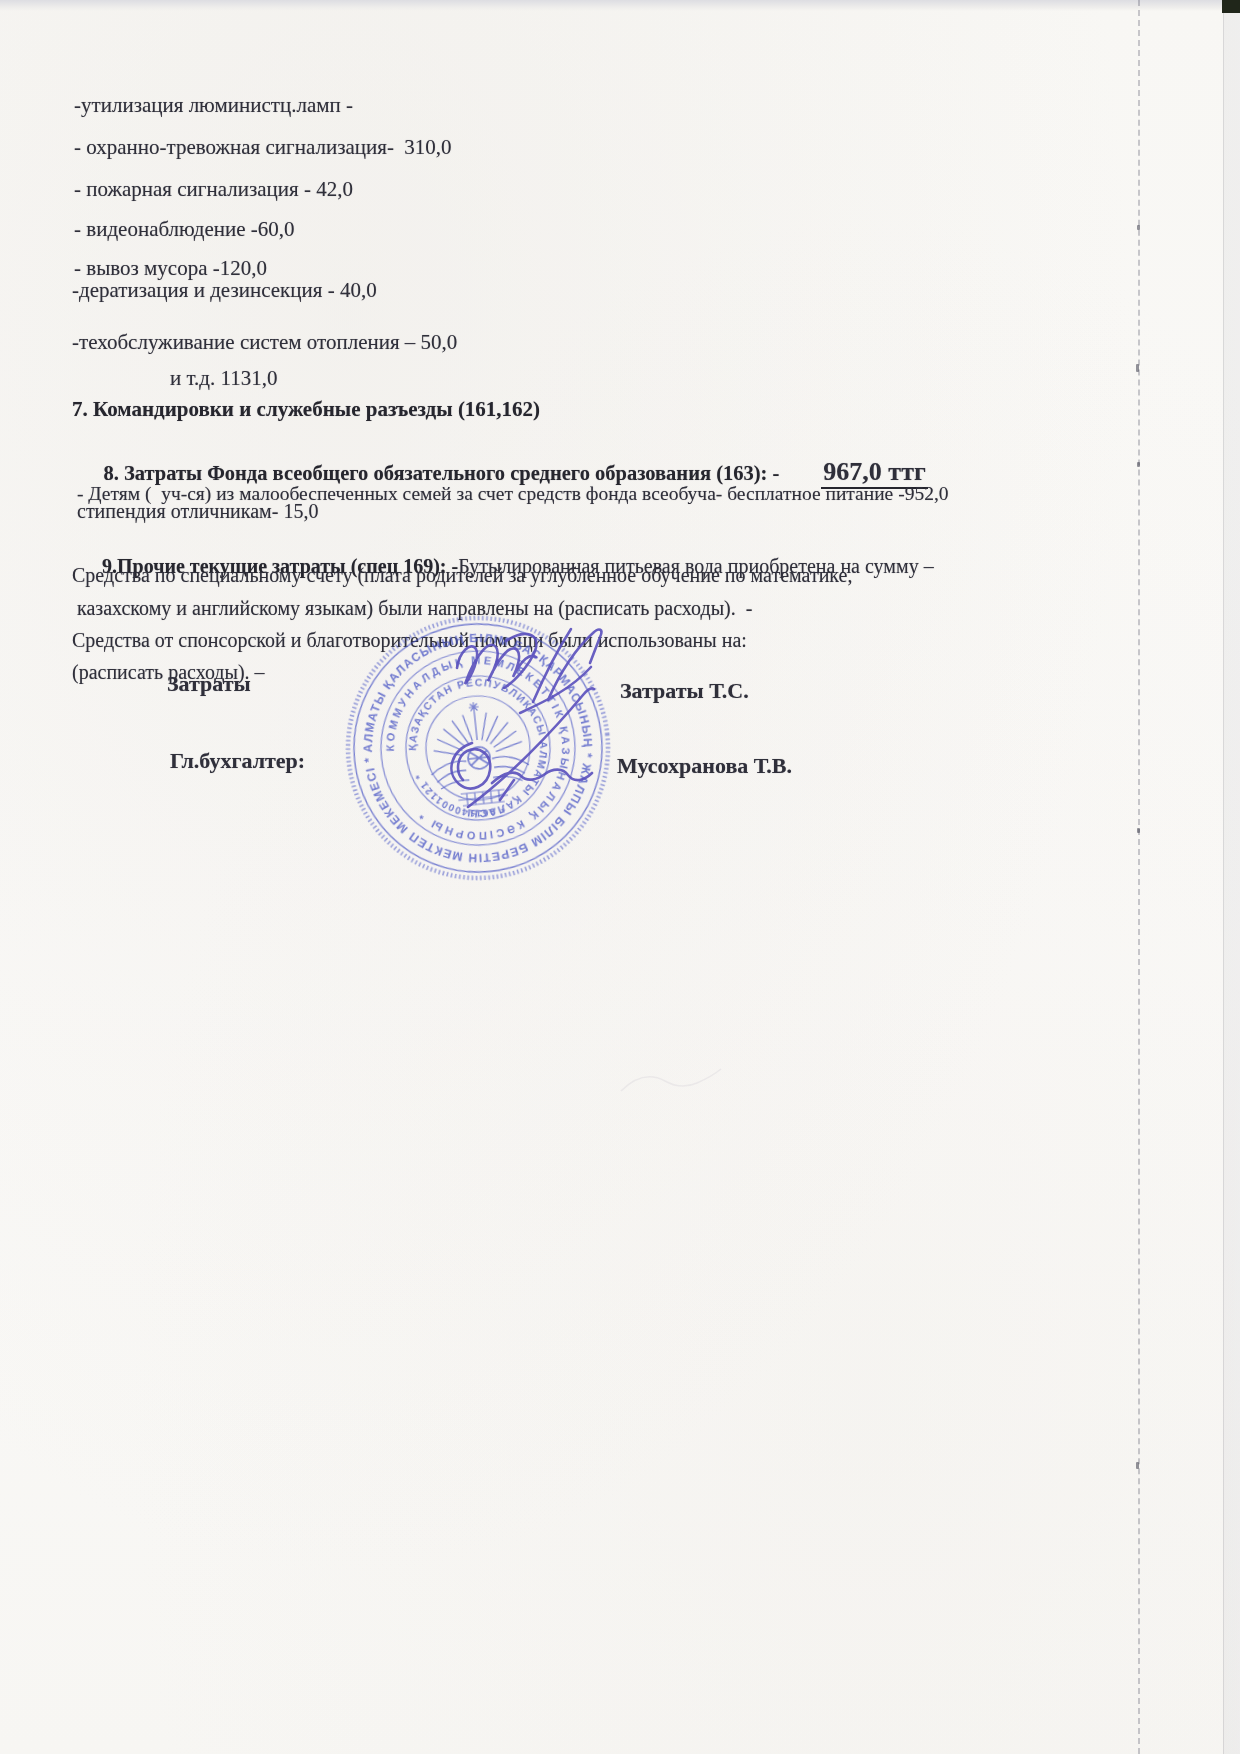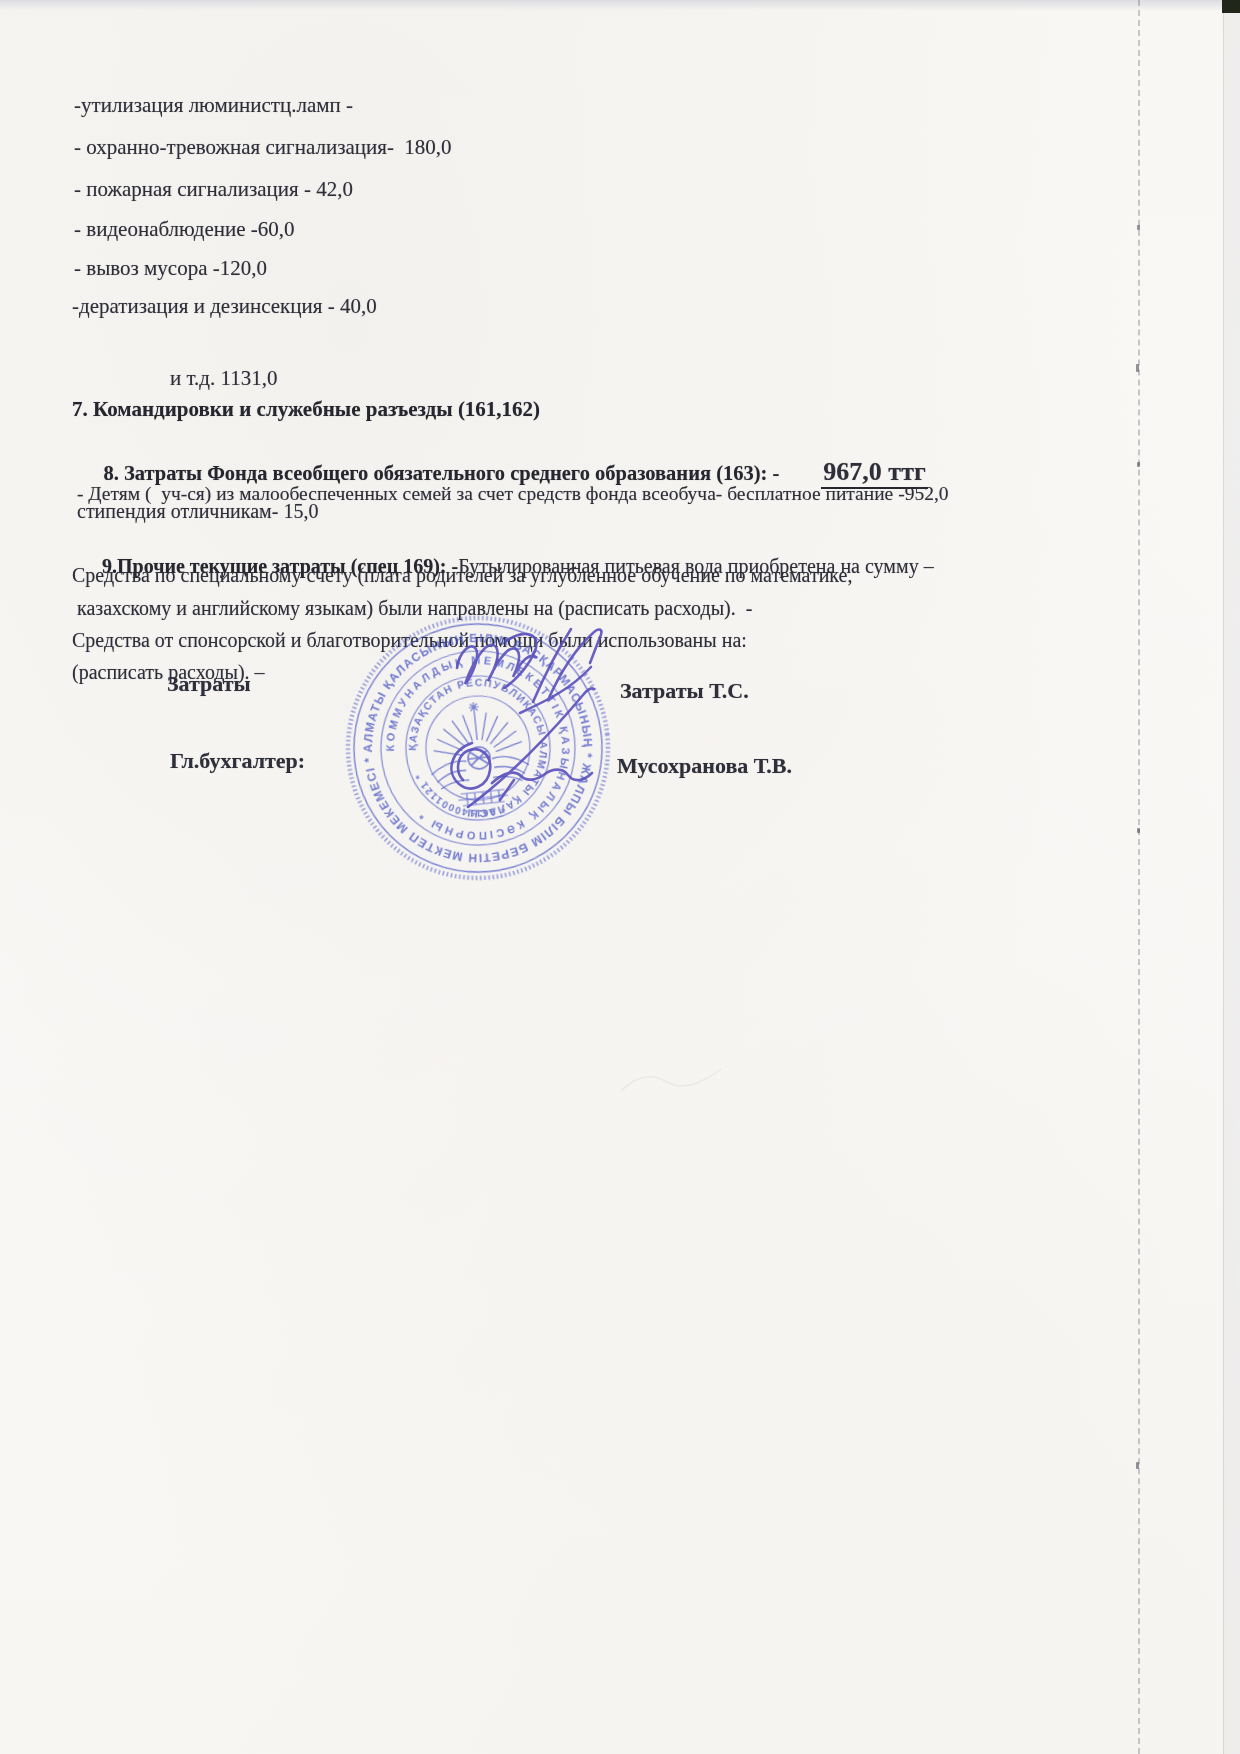--- a/index.html
+++ b/index.html
@@ -55,25 +55,26 @@
   <div class="fold-speck" style="left:1136px;top:364px;height:8px"></div>
   <div class="fold-speck" style="left:1137px;top:462px"></div>
   <div class="fold-speck" style="left:1137px;top:828px"></div>
   <div class="fold-speck" style="left:1136px;top:1462px;height:7px"></div>
   <svg class="squiggle" style="left:615px;top:1055px" width="120" height="50">
     <path d="M6 36 q22 -22 44 -10 q16 9 32 2 q14 -6 24 -14" fill="none" stroke="#c3bfca" stroke-width="1.6" opacity=".45"></path>
   </svg>
 
   <div class="textlayer">
     <div class="line" style="left:74px;top:93px">-утилизация люминистц.ламп -</div>
-    <div class="line" style="left:74px;top:135px">- охранно-тревожная сигнализация-  180,0</div>
+    <div class="line" style="left:74px;top:135px">- охранно-тревожная сигнализация-  310,0</div>
     <div class="line" style="left:74px;top:177px">- пожарная сигнализация - 42,0</div>
     <div class="line" style="left:74px;top:217px">- видеонаблюдение -60,0</div>
     <div class="line" style="left:74px;top:256px">- вывоз мусора -120,0</div>
-    <div class="line" style="left:72px;top:294px">-дератизация и дезинсекция - 40,0</div>
+    <div class="line" style="left:72px;top:278px">-дератизация и дезинсекция - 40,0</div>
+    <div class="line" style="left:72px;top:330px">-техобслуживание систем отопления – 50,0</div>
     <div class="line" style="left:170px;top:366px">и т.д. 1131,0</div>
 
     <div class="line b" style="left:72px;top:397px">7. Командировки и служебные разъезды (161,162)</div>
 
     <div class="line" style="left:72px;top:431px">
       <span class="b" style="font-size:20.5px">8. Затраты Фонда всеобщего обязательного среднего образования (163): -</span><span class="val" style="font-size:26px">967,0 ттг</span>
     </div>
 
     <div class="line long" style="left:72px;top:466px"> - Детям (  уч-ся) из малообеспеченных семей за счет средств фонда всеобуча- бесплатное питание -952,0</div>
     <div class="line mid" style="left:72px;top:499px"> стипендия отличникам- 15,0</div>

